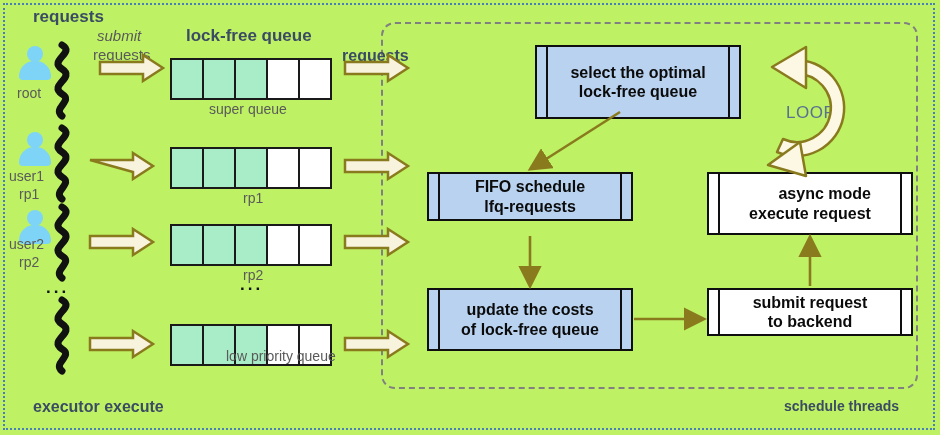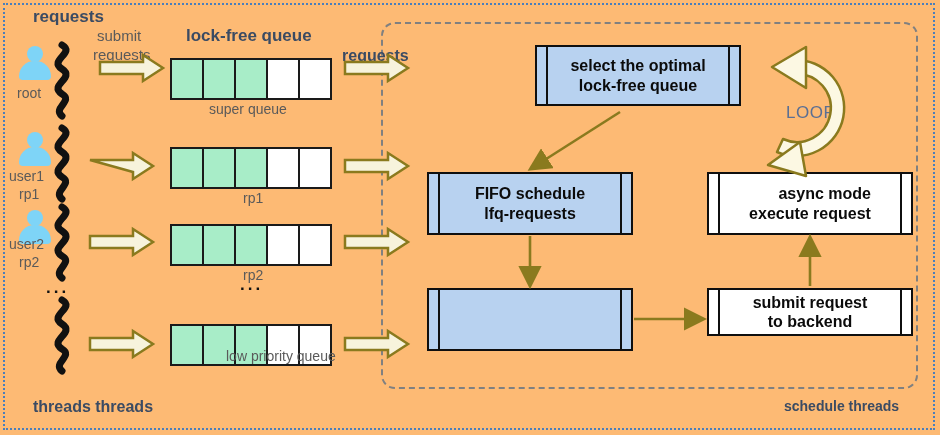--- a/index.html
+++ b/index.html
@@ -1,17 +1,17 @@
 <!DOCTYPE html>
 <html><head>
 <meta charset="utf-8">
 <style>
   html,body{margin:0;padding:0;background:#ffffff;}
   body{font-family:"Liberation Sans",sans-serif;}
-  #stage{position:relative;width:940px;height:435px;background:#fdba74;overflow:hidden;}
+  #stage{position:relative;width:940px;height:435px;background:#bef264;overflow:hidden;}
 
   
   .outer-frame{
     position:absolute;left:3px;top:3px;width:932px;height:427px;
     border:2px dotted #4a7ebb;box-sizing:border-box;
   }
 
   
   .inner-frame{
     position:absolute;left:381px;top:22px;width:537px;height:367px;
@@ -55,26 +55,26 @@
 
 <div id="stage">
 
   <div class="outer-frame"></div>
   <div class="inner-frame"></div>
 
   <div class="lbl lbl-bold" style="left:33px;top:7px;font-size:17px;">requests</div>
 
   <div class="lbl lbl-bold" style="left:186px;top:26px;font-size:17px;">lock-free queue</div>
 
-  <div class="lbl lbl-gray" style="left:97px;top:27px;font-size:15px;">submit</div>
+  <div class="lbl lbl-gray" style="left:97px;top:27px;font-size:15px;font-style:italic;">submit</div>
   <div class="lbl lbl-gray" style="left:93px;top:46px;font-size:15px;">requests</div>
 
   <div class="lbl lbl-bold" style="left:342px;top:47px;font-size:16px;">requests</div>
 
-  <div class="lbl lbl-bold" style="left:33px;top:398px;font-size:16px;">threads threads</div>
+  <div class="lbl lbl-bold" style="left:33px;top:398px;font-size:16px;">executor execute</div>
   <div class="lbl lbl-bold" style="left:784px;top:398px;font-size:14px;">schedule threads</div>
 
   <div class="person" style="left:18px;top:46px;">
     <div class="head"></div>
       <div class="body"></div>
   </div>
   <div class="lbl lbl-gray" style="left:17px;top:85px;font-size:14px;">root</div>
 
   <div class="person" style="left:18px;top:132px;">
     <div class="head"></div>
@@ -122,41 +122,45 @@
 
   <div class="queue" style="left:170px;top:324px;">
     <div class="cell filled"></div>
     <div class="cell filled"></div>
     <div class="cell filled"></div>
     <div class="cell"></div>
     <div class="cell"></div>
   </div>
   <div class="lbl lbl-gray" style="left:186px;top:348px;font-size:14px;margin-left:40px;">low priority  queue</div>
 
-  <div class="pbox blue" style="left:535px;top:45px;width:206px;height:61px;font-size:16px;">
+  <div class="pbox blue" style="left:535px;top:45px;width:206px;height:74px;font-size:16px;">
     <span class="inner-rule rule-l"></span>
       <span class="inner-rule rule-r"></span>
     <span class="ptext">
       <span>select the optimal</span><br>
       <span>lock-free queue</span>
     </span>
   </div>
 
-  <div class="pbox blue" style="left:427px;top:172px;width:206px;height:63px;font-size:16px;">
+  <div class="pbox blue" style="left:427px;top:172px;width:206px;height:49px;font-size:16px;">
     <span class="inner-rule rule-l"></span>
       <span class="inner-rule rule-r"></span>
     <span class="ptext">
       <span>FIFO schedule</span><br>
       <span>lfq-requests</span>
     </span>
   </div>
 
   <div class="pbox blue" style="left:427px;top:288px;width:206px;height:63px;font-size:16px;">
     <span class="inner-rule rule-l"></span>
       <span class="inner-rule rule-r"></span>
+    <span class="ptext">
+      <span>update the costs</span><br>
+      <span>of lock-free queue</span>
+    </span>
   </div>
 
   <div class="pbox white" style="left:707px;top:172px;width:206px;height:63px;font-size:16px;text-align:right;">
     <span class="inner-rule rule-l"></span>
       <span class="inner-rule rule-r"></span>
     <span class="ptext">
       <span>async mode</span><br>
       <span>execute request</span>
     </span>
   </div>

